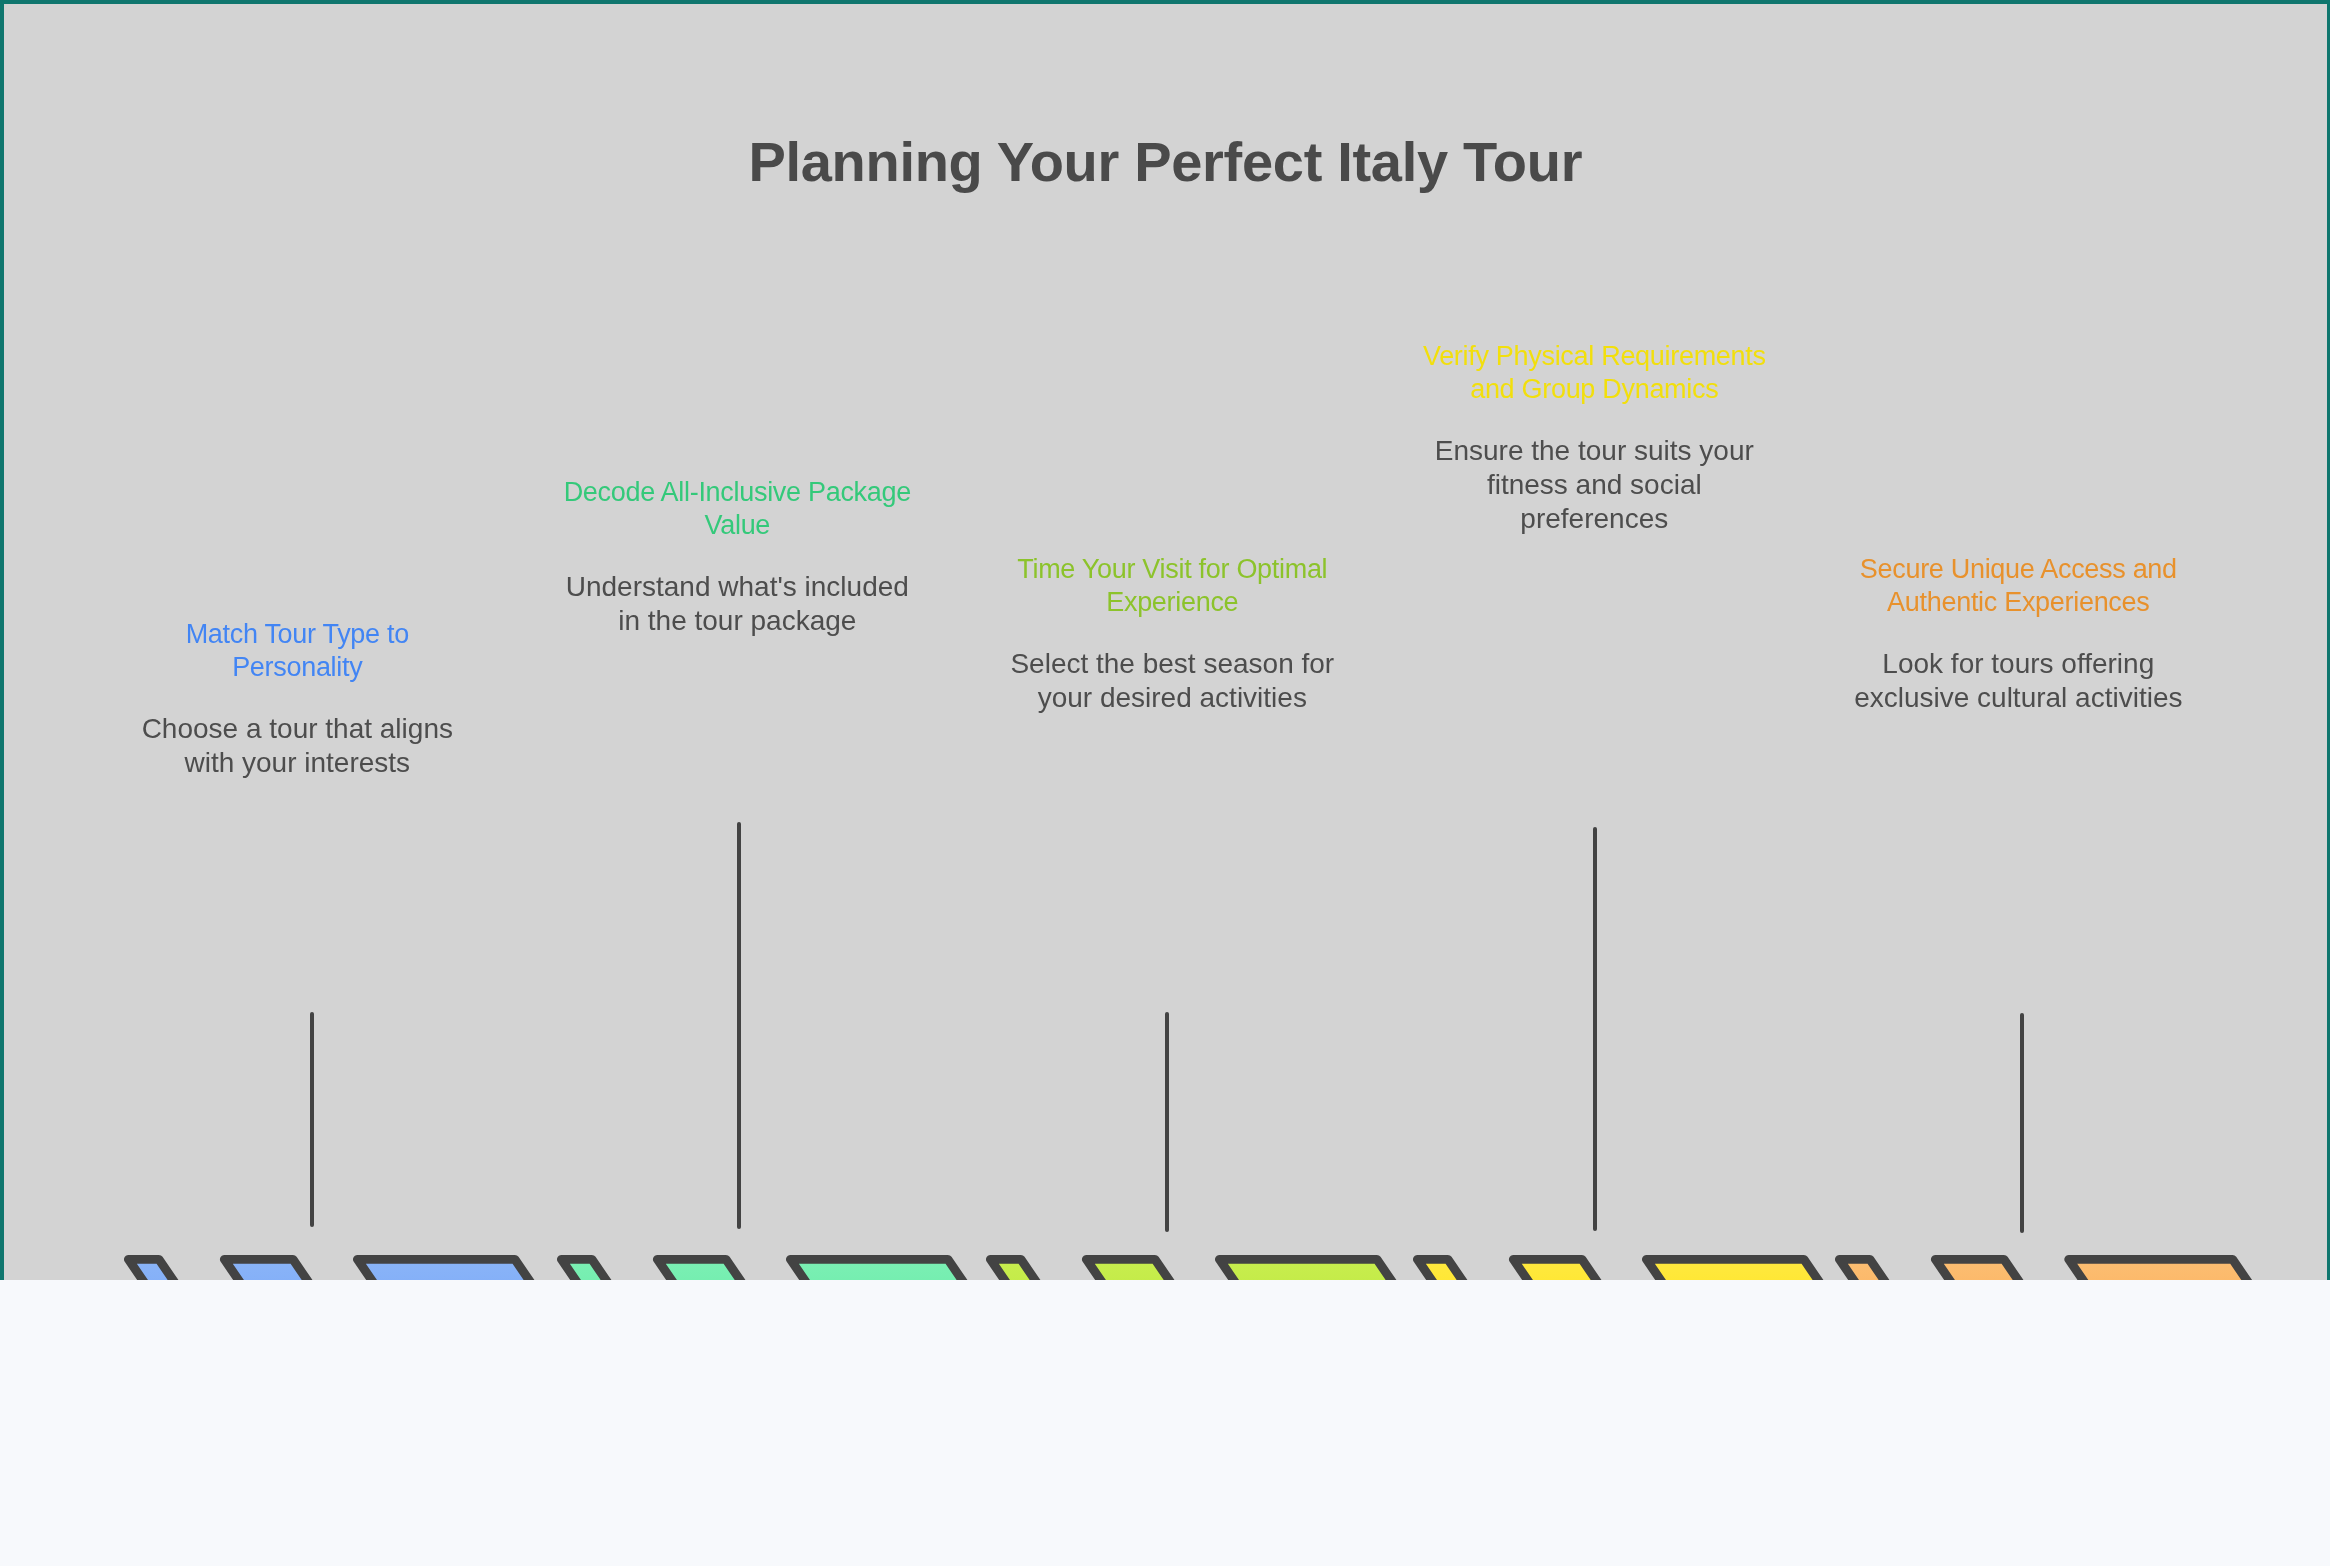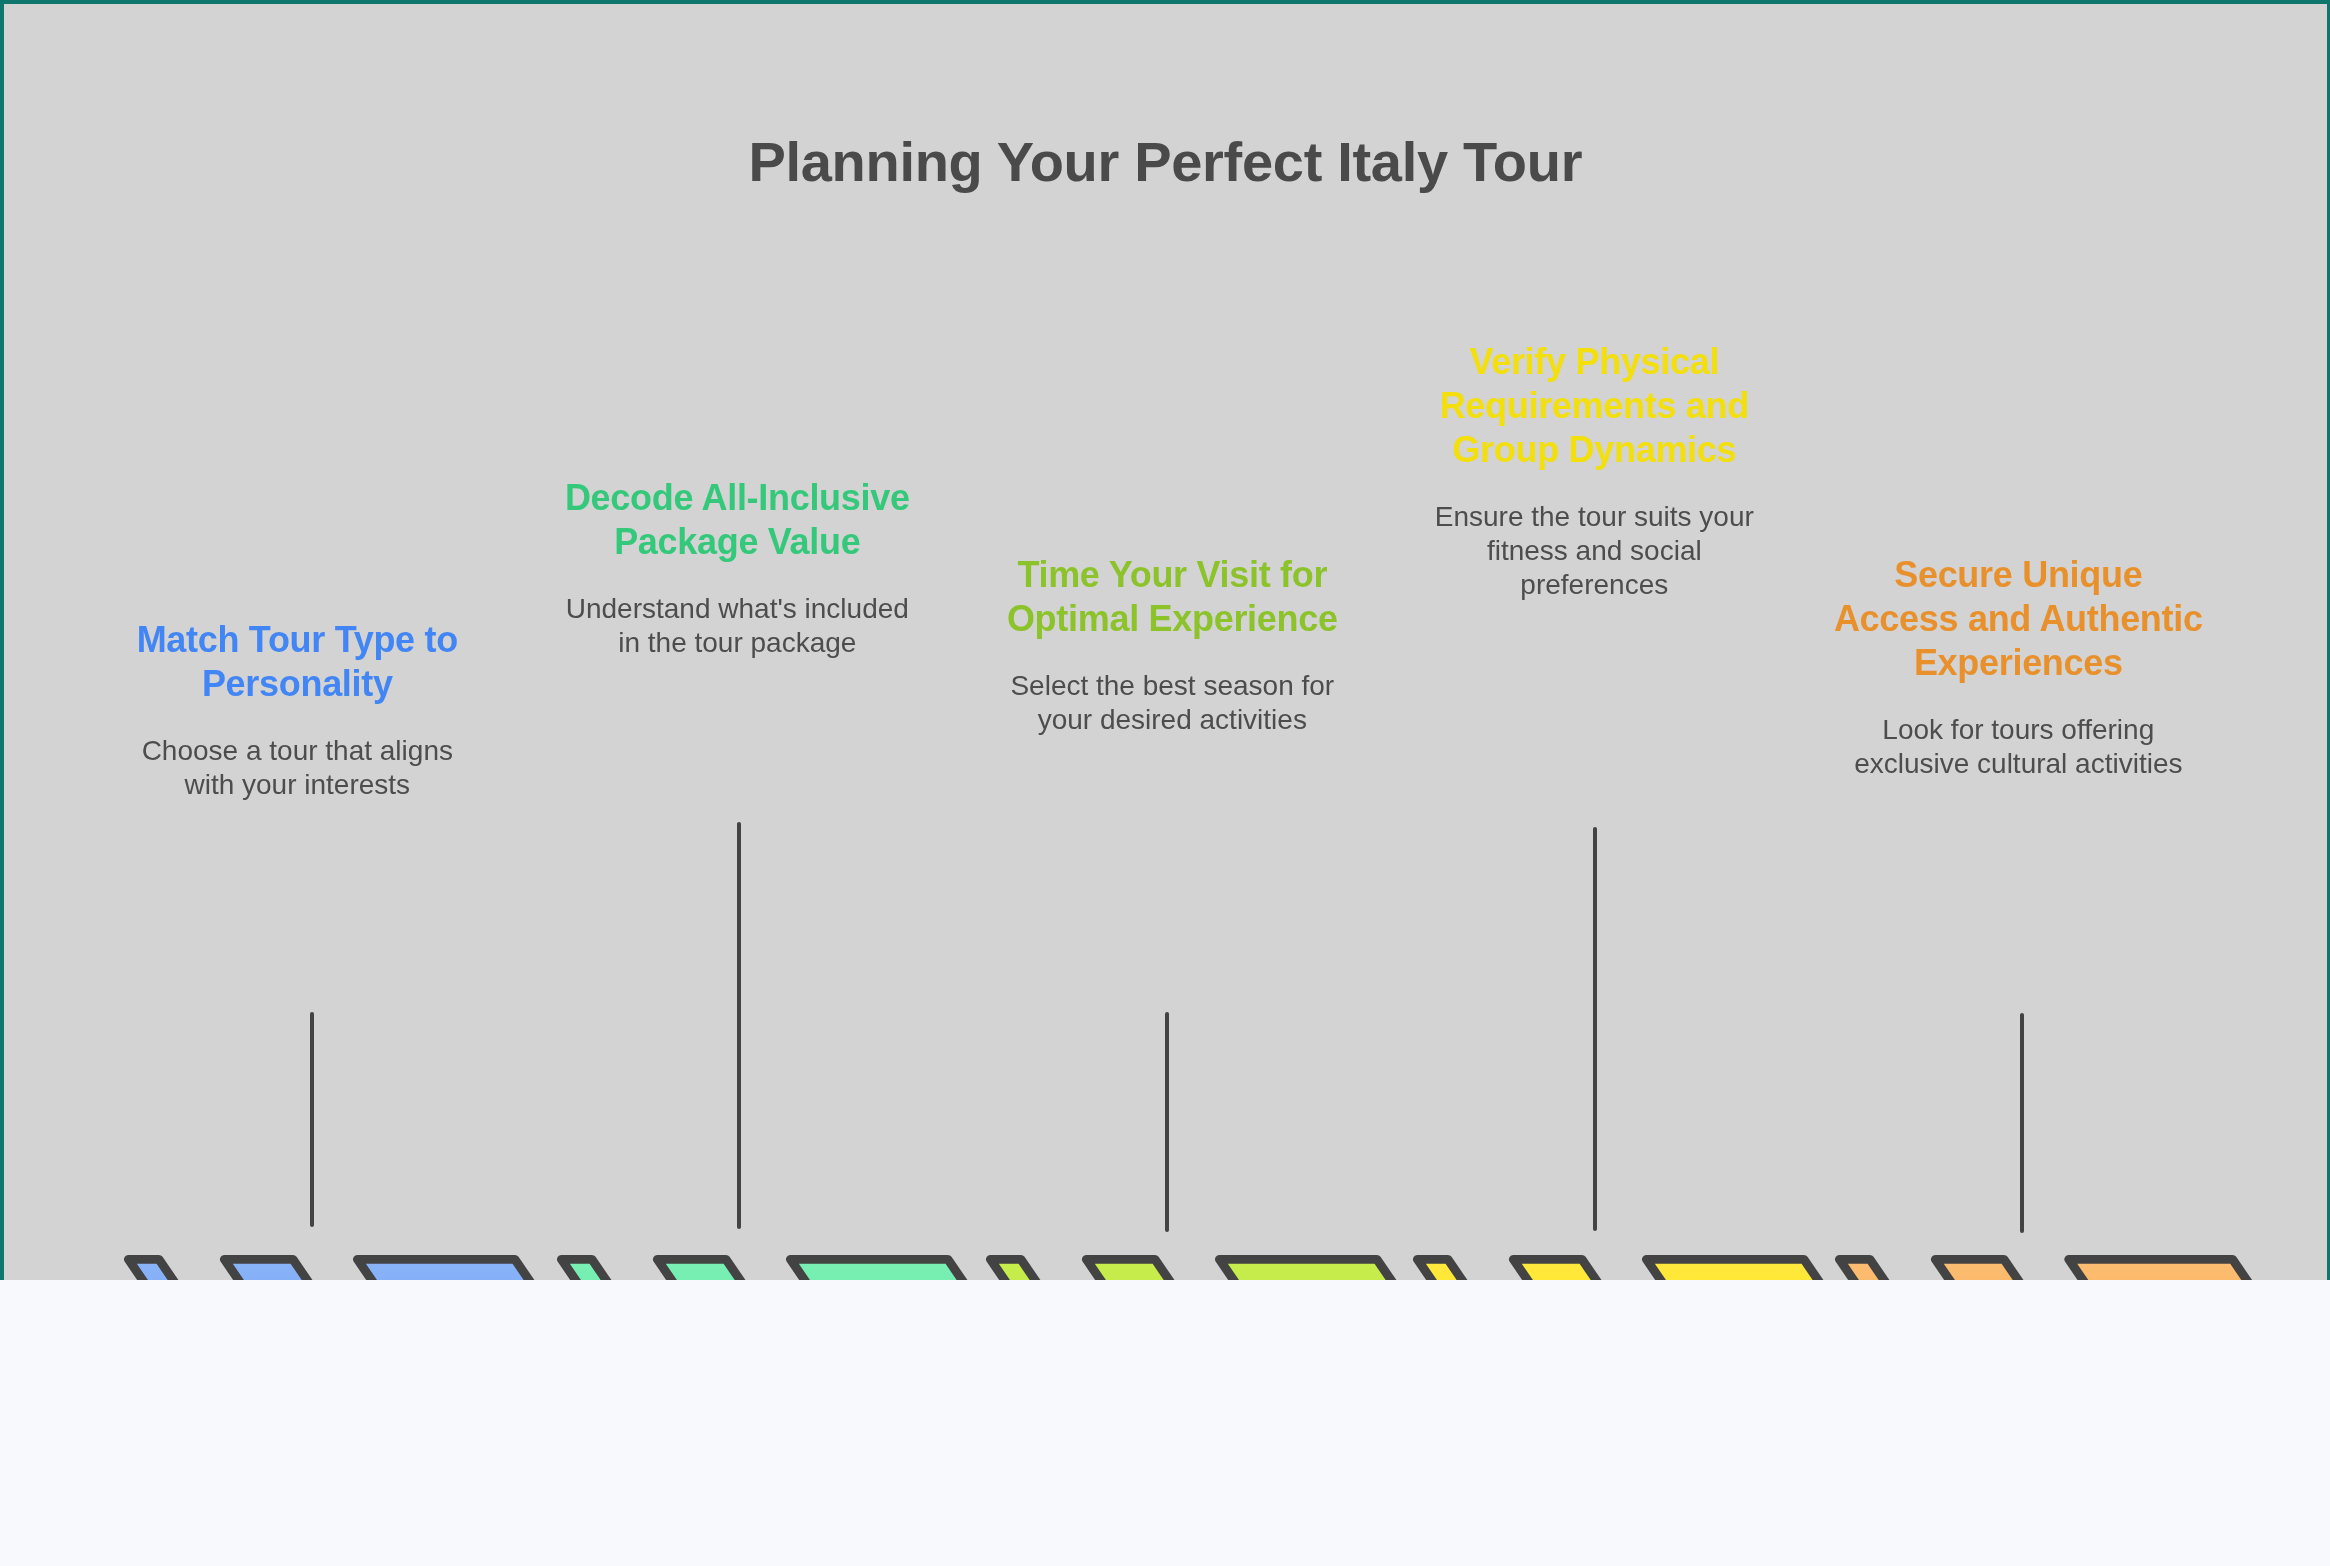--- a/index.html
+++ b/index.html
@@ -37,22 +37,22 @@
     color: #4a4a4a;
     letter-spacing: -0.3px;
     line-height: 1.1;
   }
   
   .col {
     position: absolute;
     box-sizing: border-box;
   }
   .col-head {
-    font-size: 36px;
-    font-weight: bold;
+    font-size: 27px;
+    font-weight: normal;
     line-height: 1.22;
     text-align: center;
     letter-spacing: -0.3px;
   }
   .col-body {
     font-size: 28px;
     font-weight: normal;
     line-height: 1.22;
     text-align: center;
     color: #4d4d4d;

